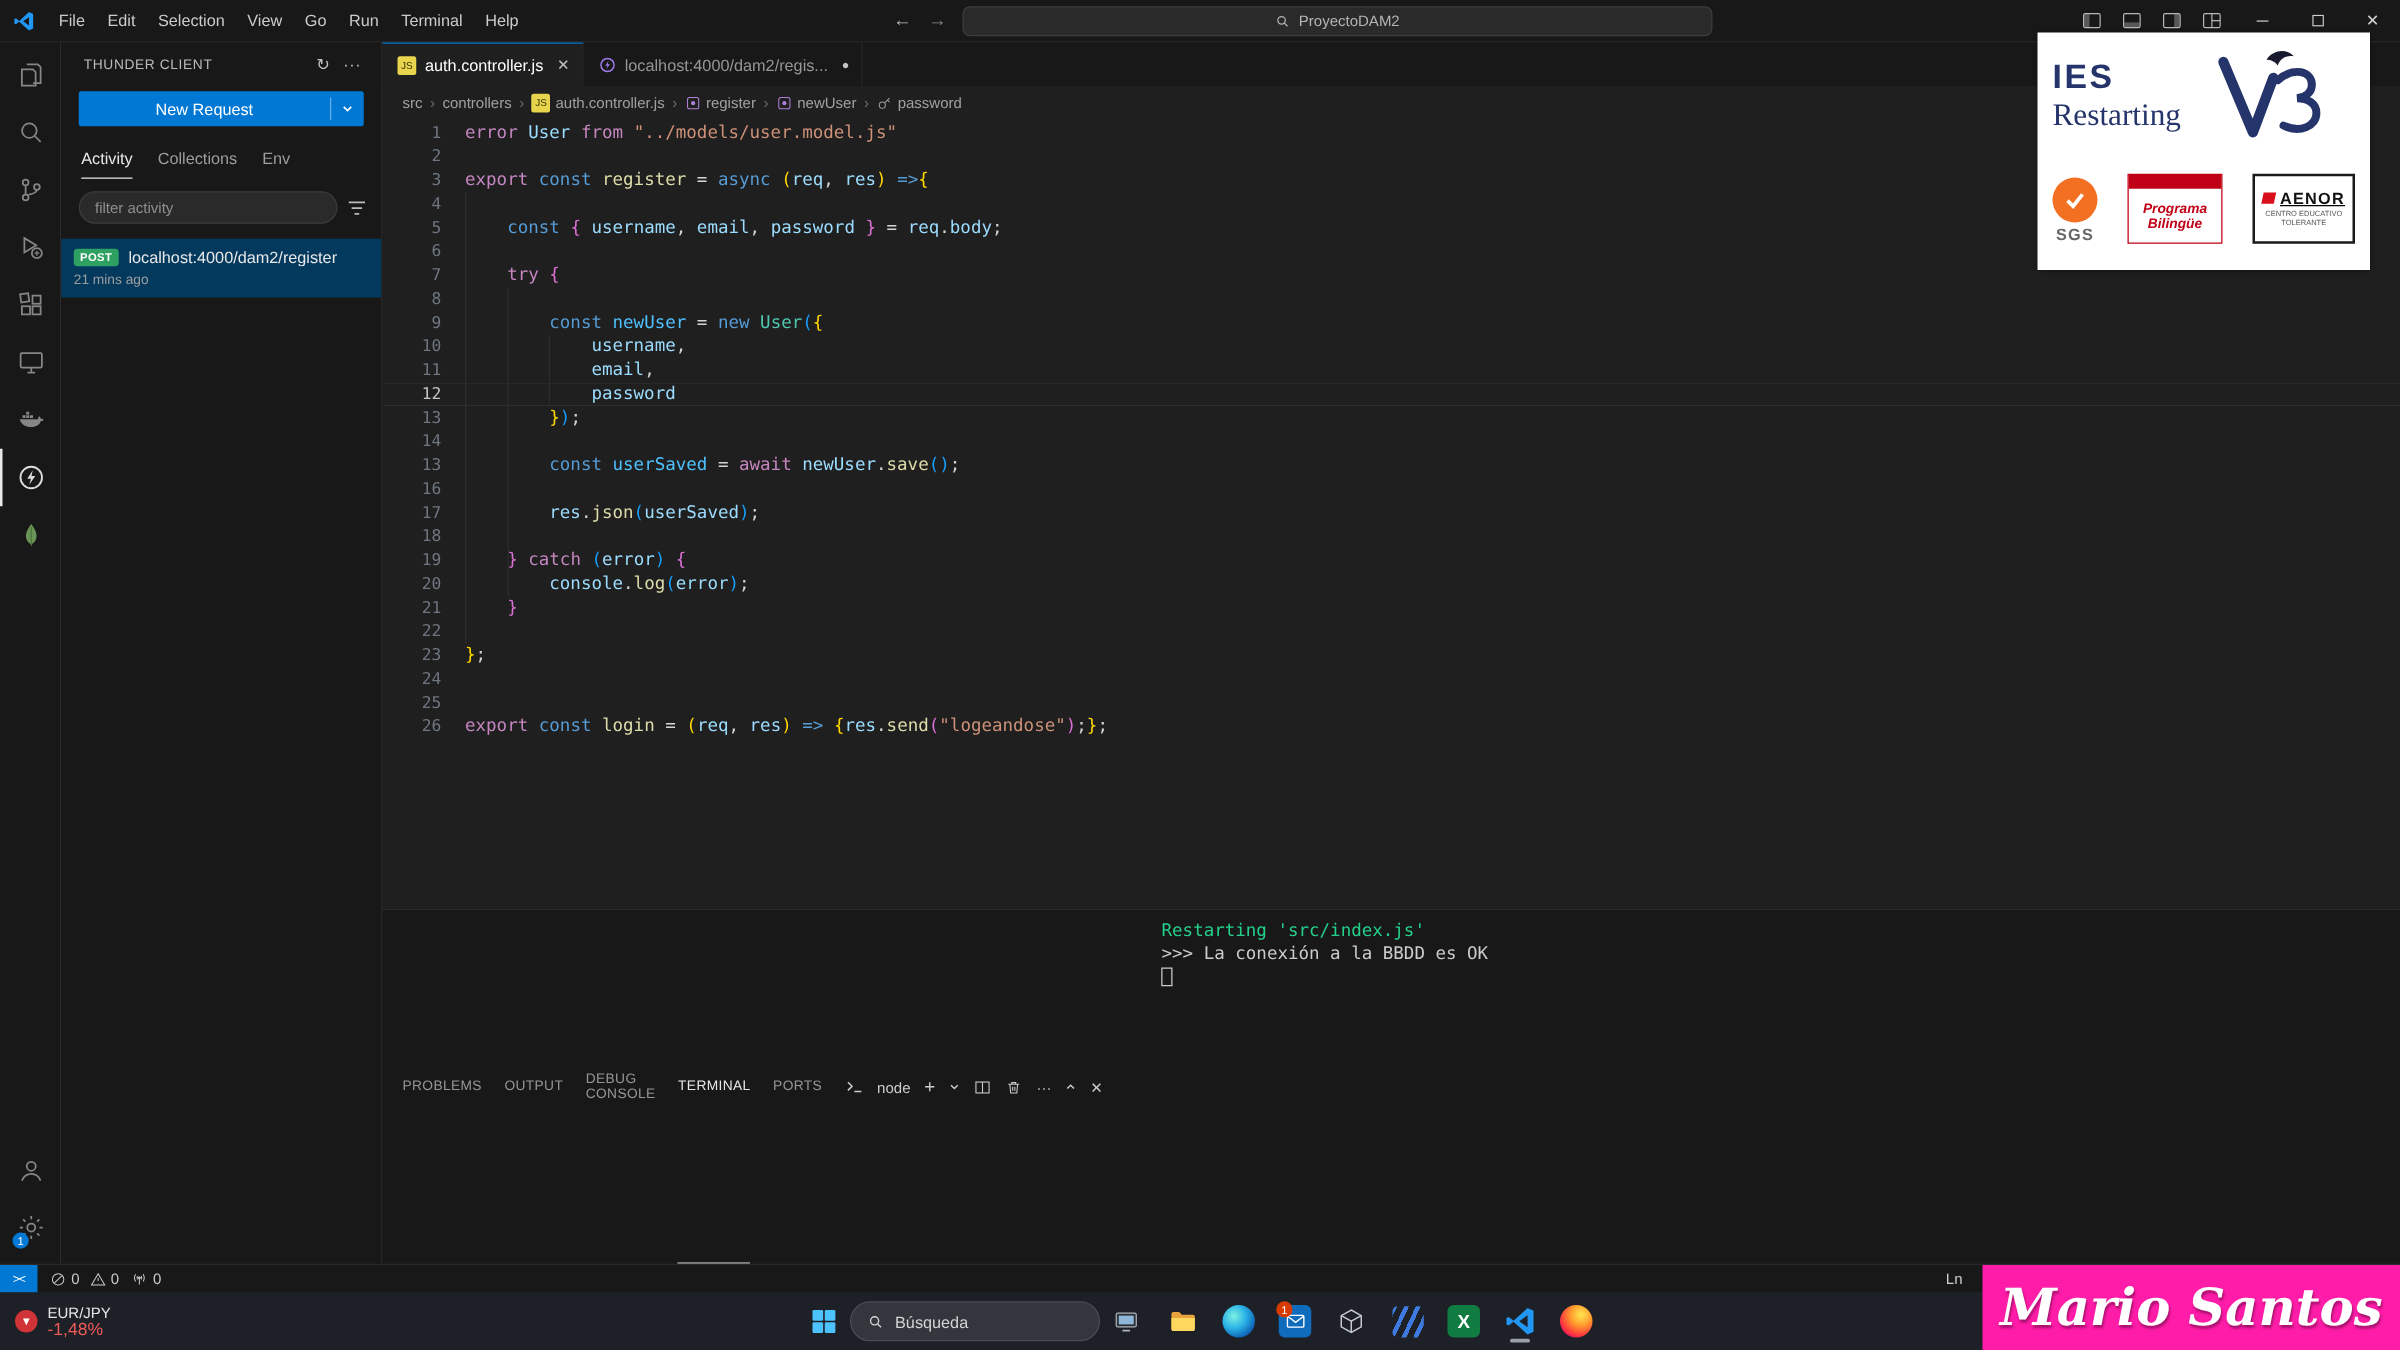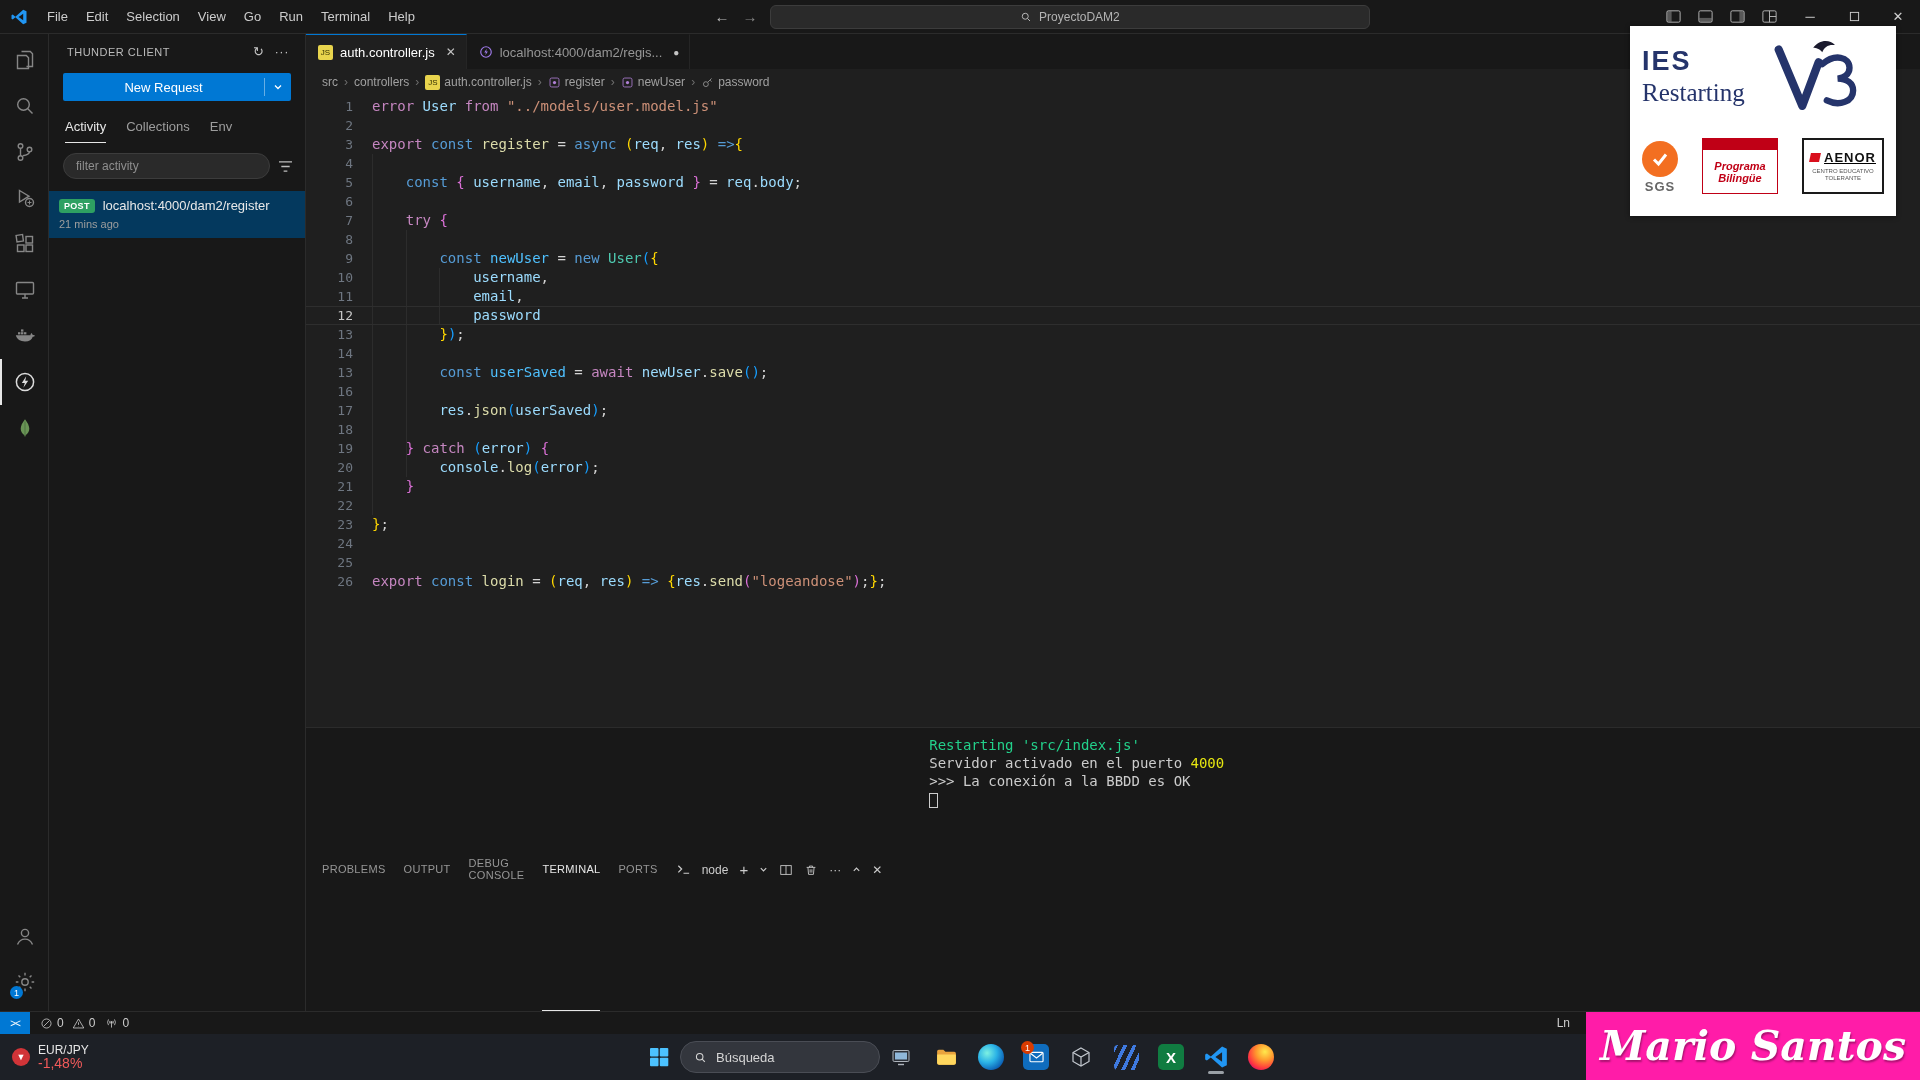--- a/index.html
+++ b/index.html
@@ -566,21 +566,20 @@
             <span class="pr-ico">
                 <svg width="9" height="9" viewBox="0 0 10 10" fill="none" stroke="#ccc" stroke-width="1.3">
                   <path d="M2 6.5 5 3.5 8 6.5"></path>
                 </svg>
               </span>
             <span class="pr-ico">✕</span>
           </div>
         </div>
         <div class="term-body" id="termbody">
             <div class="term-line"><span class="t-green">Restarting 'src/index.js'</span></div>
-            <div class="term-line"><span class="t-fg">Servidor activado en el puerto </span><span class="t-yellow">4000</span></div>
             <div class="term-line"><span class="t-fg">&gt;&gt;&gt; La conexión a la BBDD es OK</span></div>
             <div class="term-line"><span class="term-cursor"></span></div>
           </div>
       </div>
     </div>
   </div>
 
   <div class="statusbar">
     <div class="remote-ind">&gt;&lt;</div>
     <div class="sb-group">

